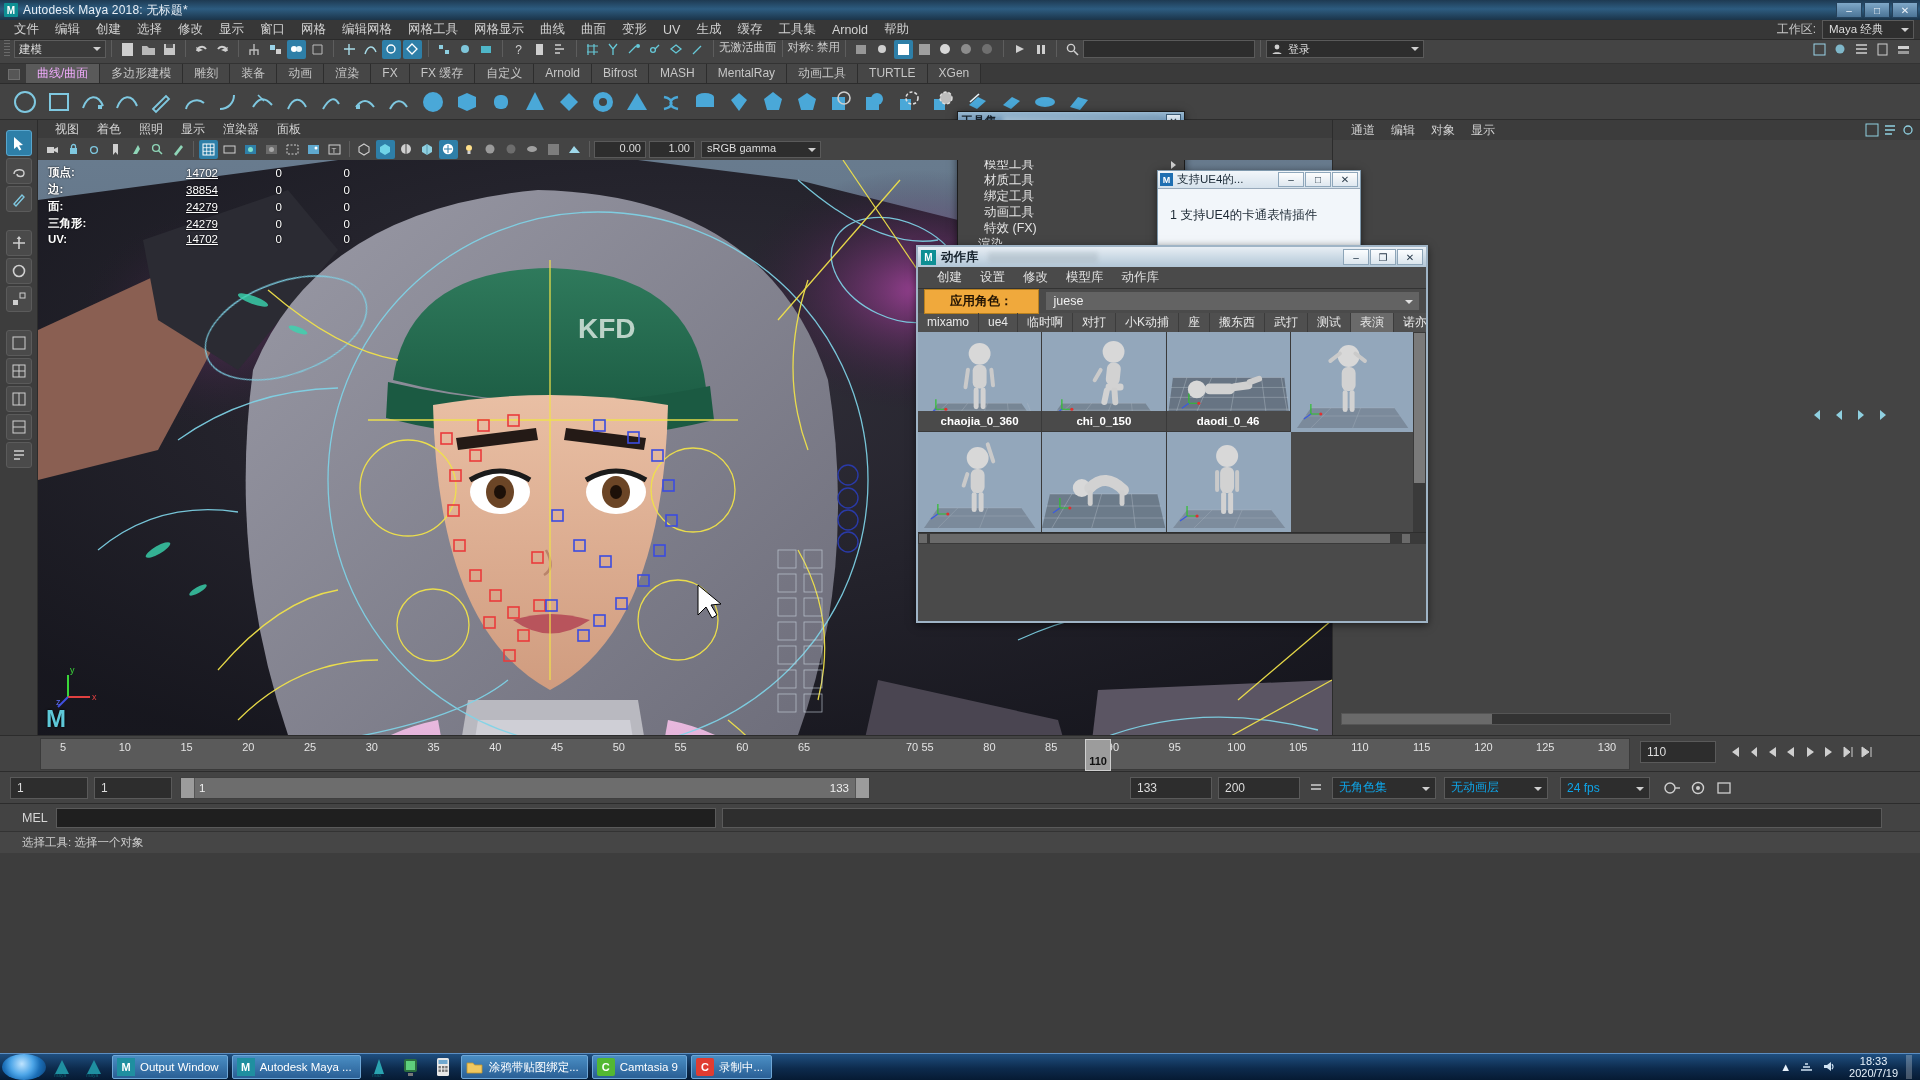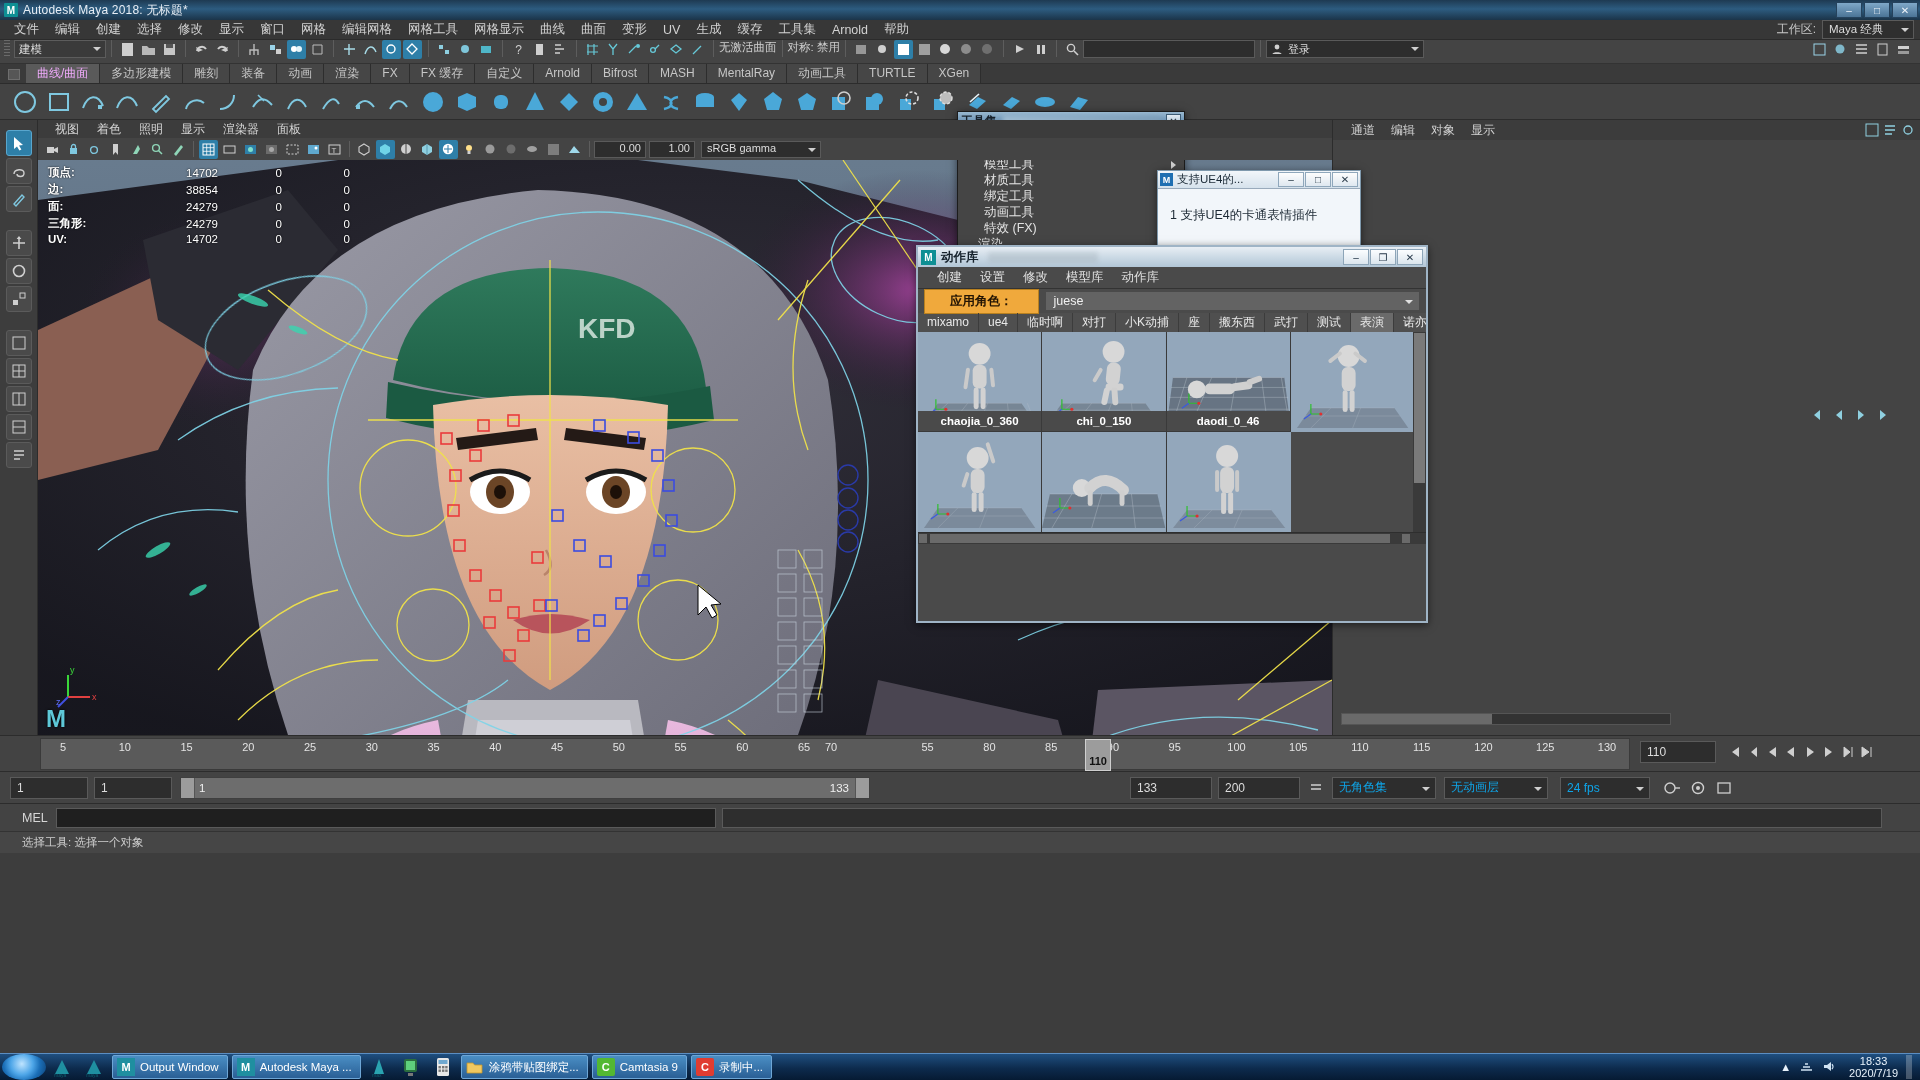--- a/index.html
+++ b/index.html
@@ -97,21 +97,21 @@
     font-size:11px;padding:0 18px 0 5px;position:relative;}
   .vsel::after{content:"";position:absolute;right:4px;top:6px;
     border-left:4px solid transparent;border-right:4px solid transparent;
     border-top:4px solid #cfcfcf;}
 
   .hud{position:absolute;left:10px;top:44px;z-index:5;color:#fff;font-size:11.5px;
     font-family:"Liberation Sans",sans-serif;}
   .hud table{border-collapse:collapse;}
   .hud td{padding:1px 0;}
   .hud .lab{width:72px;font-weight:bold;text-shadow:0 0 2px #000;}
-  .hud .v1{width:108px;text-align:right;padding-right:10px;text-shadow:0 0 2px #000;}
+  .hud .v1{width:108px;text-align:right;padding-right:10px;text-shadow:0 0 2px #000;text-decoration:underline;}
   .hud .v2{width:64px;text-align:right;padding-right:10px;text-shadow:0 0 2px #000;}
   .hud .v3{width:58px;text-align:right;text-shadow:0 0 2px #000;}
 
   .axisgiz{position:absolute;left:18px;bottom:26px;width:50px;height:50px;z-index:5;}
   .mayalogo{position:absolute;left:8px;bottom:4px;width:26px;height:26px;z-index:5;
     color:#5ec8d8;font-size:24px;font-weight:bold;text-shadow:0 0 3px #000;}
 
   
   .rightpanel{position:absolute;left:1332px;top:120px;width:588px;height:615px;
     background:#3d3d3d;border-left:1px solid #2c2c2c;}
@@ -1240,21 +1240,21 @@
           <div class="ttick" style="left: 207.28px;">20</div>
           <div class="ttick" style="left: 269.04px;">25</div>
           <div class="ttick" style="left: 330.8px;">30</div>
           <div class="ttick" style="left: 392.56px;">35</div>
           <div class="ttick" style="left: 454.32px;">40</div>
           <div class="ttick" style="left: 516.08px;">45</div>
           <div class="ttick" style="left: 577.84px;">50</div>
           <div class="ttick" style="left: 639.6px;">55</div>
           <div class="ttick" style="left: 701.36px;">60</div>
           <div class="ttick" style="left: 763.12px;">65</div>
-          <div class="ttick" style="left: 790px; text-align: right;">70</div>
+          <div class="ttick" style="left: 871px; text-align: right;">70</div>
           <div class="ttick" style="left: 886.64px;">55</div>
           <div class="ttick" style="left: 948.4px;">80</div>
           <div class="ttick" style="left: 1010.16px;">85</div>
           <div class="ttick" style="left: 1071.92px;">90</div>
           <div class="ttick" style="left: 1133.68px;">95</div>
           <div class="ttick" style="left: 1195.44px;">100</div>
           <div class="ttick" style="left: 1257.2px;">105</div>
           <div class="ttick" style="left: 1318.96px;">110</div>
           <div class="ttick" style="left: 1380.72px;">115</div>
           <div class="ttick" style="left: 1442.48px;">120</div>

